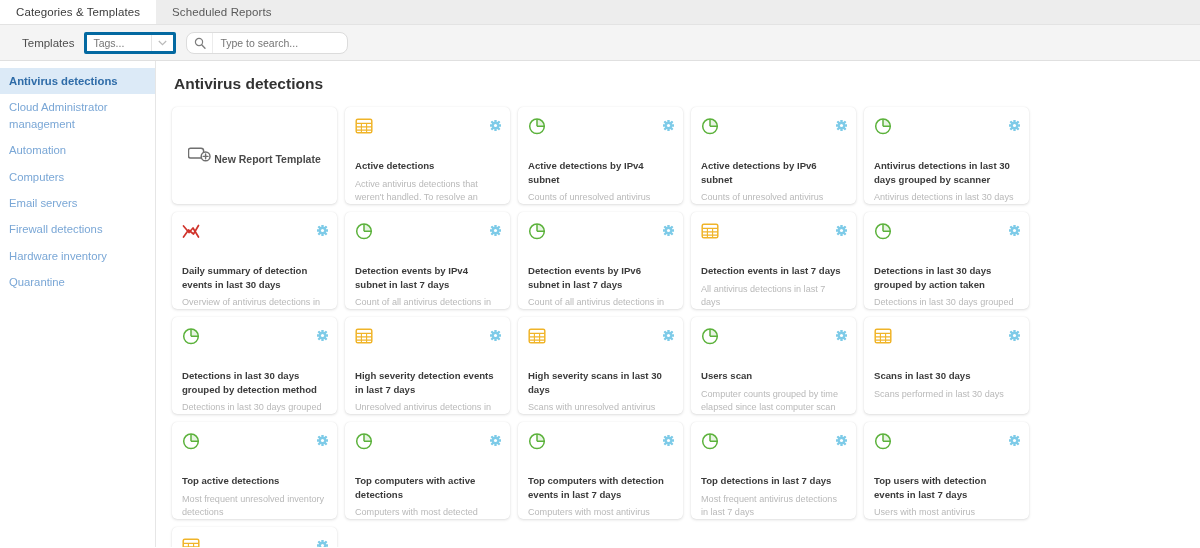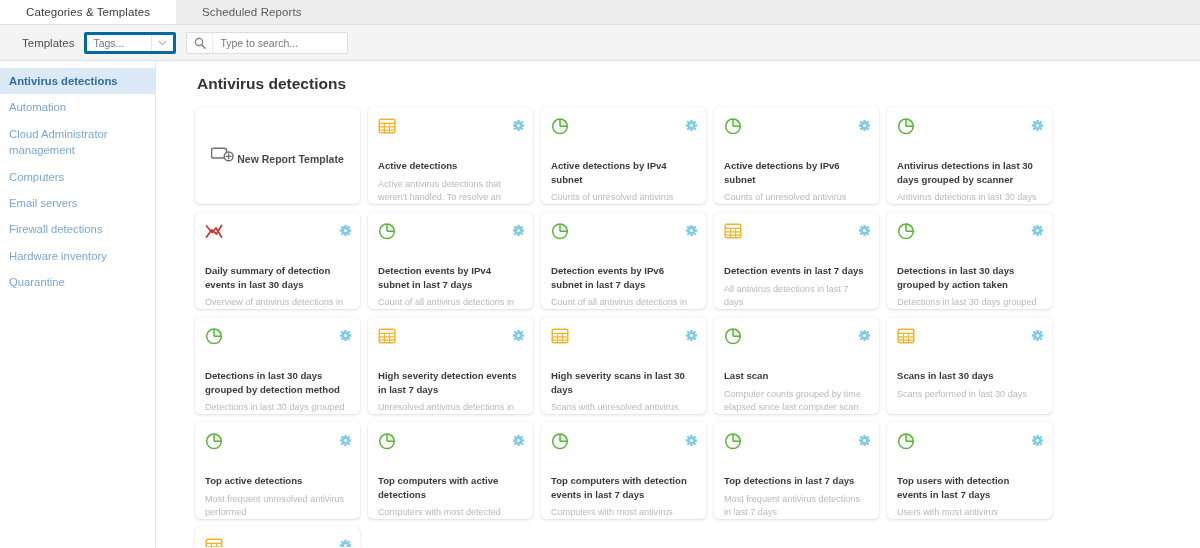--- a/index.html
+++ b/index.html
@@ -14,21 +14,21 @@
   .tabstrip {
     height: 25px;
     background: #ededed;
     border-bottom: 1px solid #e3e3e3;
     display: flex;
     align-items: stretch;
     position: relative;
   }
   .tab {
     display: flex; align-items: center;
-    padding: 0 26px;
+    padding: 0 16px;
     font-size: 11.5px;
     color: #5a5a5a;
     letter-spacing: .1px;
     cursor: pointer;
     white-space: nowrap;
   }
   .tab.active {
     background: #ffffff;
     color: #3b3b3b;
   }
@@ -72,21 +72,21 @@
     width: 22px;
     border-left: 1px solid #e4e4e4;
     display: flex; align-items: center; justify-content: center;
     cursor: pointer;
   }
   .search-box {
     display: flex;
     align-items: stretch;
     background: #ffffff;
     border: 1px solid #dcdcdc;
-    border-radius: 2px;
+    border-radius: 8px;
     height: 22px;
     width: 162px;
   }
   .search-ico {
     width: 26px;
     display: flex; align-items: center; justify-content: center;
     border-right: 1px solid #ececec;
     cursor: pointer;
   }
   .search-input {
@@ -99,21 +99,20 @@
     background: transparent;
     font-family: "Liberation Sans", sans-serif;
     min-width: 0;
   }
 
   
   .body {
     display: flex;
     height: 486px;
     background: #ffffff;
-    gap: 23px;
   }
 
   
   .sidebar {
     width: 156px;
     border-right: 1px solid #e6e6e6;
     padding-top: 7px;
     background: #ffffff;
     flex: 0 0 156px;
   }
@@ -232,24 +231,24 @@
   </div>
 </div>
 
 <div class="body">
 
   <div class="sidebar">
     <div class="side-item active">
       <span>Antivirus detections</span>
     </div>
     <div class="side-item">
+      <span>Cloud Administrator management</span>
+    </div>
+    <div class="side-item">
       <span>Automation</span>
-    </div>
-    <div class="side-item">
-      <span>Cloud Administrator management</span>
     </div>
     <div class="side-item">
       <span>Computers</span>
     </div>
     <div class="side-item">
       <span>Email servers</span>
     </div>
     <div class="side-item">
       <span>Firewall detections</span>
     </div>
@@ -497,21 +496,21 @@
               <rect x="4.7" y="-0.5" width="2.6" height="3.6" rx="0.7" fill="#7ecbe8" transform="rotate(0 6 6)"></rect>
               <rect x="4.7" y="-0.5" width="2.6" height="3.6" rx="0.7" fill="#7ecbe8" transform="rotate(45 6 6)"></rect>
               <rect x="4.7" y="-0.5" width="2.6" height="3.6" rx="0.7" fill="#7ecbe8" transform="rotate(90 6 6)"></rect>
               <rect x="4.7" y="-0.5" width="2.6" height="3.6" rx="0.7" fill="#7ecbe8" transform="rotate(135 6 6)"></rect>
               <rect x="4.7" y="-0.5" width="2.6" height="3.6" rx="0.7" fill="#7ecbe8" transform="rotate(180 6 6)"></rect>
               <rect x="4.7" y="-0.5" width="2.6" height="3.6" rx="0.7" fill="#7ecbe8" transform="rotate(225 6 6)"></rect>
               <rect x="4.7" y="-0.5" width="2.6" height="3.6" rx="0.7" fill="#7ecbe8" transform="rotate(270 6 6)"></rect>
               <rect x="4.7" y="-0.5" width="2.6" height="3.6" rx="0.7" fill="#7ecbe8" transform="rotate(315 6 6)"></rect>
               <circle cx="6" cy="6" r="4" fill="#7ecbe8"></circle>
               <circle cx="6" cy="6" r="1.7" fill="#ffffff"></circle>
-            </svg></span><div class="card-title">Last scan</div><div class="card-desc">Computer counts grouped by time elapsed since last computer scan</div></div>
+            </svg></span><div class="card-title">Users scan</div><div class="card-desc">Computer counts grouped by time elapsed since last computer scan</div></div>
         <div class="card"><span><svg class="card-icon" width="18" height="18" viewBox="0 0 18 18" aria-hidden="true">
               <rect x="1.2" y="2.2" width="15.6" height="13.6" rx="1.6" fill="none" stroke="#f0b429" stroke-width="1.5"></rect>
               <line x1="1.2" y1="6.3" x2="16.8" y2="6.3" stroke="#f0b429" stroke-width="1.3"></line>
               <line x1="1.2" y1="9.9" x2="16.8" y2="9.9" stroke="#f0b429" stroke-width="1.1"></line>
               <line x1="1.2" y1="13.1" x2="16.8" y2="13.1" stroke="#f0b429" stroke-width="1.1"></line>
               <line x1="6.4" y1="6.3" x2="6.4" y2="15.8" stroke="#f0b429" stroke-width="1.1"></line>
               <line x1="11.6" y1="6.3" x2="11.6" y2="15.8" stroke="#f0b429" stroke-width="1.1"></line>
             </svg></span><span class="gear"><svg viewBox="0 0 12 12" width="11" height="11" aria-hidden="true">
               <rect x="4.7" y="-0.5" width="2.6" height="3.6" rx="0.7" fill="#7ecbe8" transform="rotate(0 6 6)"></rect>
               <rect x="4.7" y="-0.5" width="2.6" height="3.6" rx="0.7" fill="#7ecbe8" transform="rotate(45 6 6)"></rect>
@@ -533,21 +532,21 @@
               <rect x="4.7" y="-0.5" width="2.6" height="3.6" rx="0.7" fill="#7ecbe8" transform="rotate(0 6 6)"></rect>
               <rect x="4.7" y="-0.5" width="2.6" height="3.6" rx="0.7" fill="#7ecbe8" transform="rotate(45 6 6)"></rect>
               <rect x="4.7" y="-0.5" width="2.6" height="3.6" rx="0.7" fill="#7ecbe8" transform="rotate(90 6 6)"></rect>
               <rect x="4.7" y="-0.5" width="2.6" height="3.6" rx="0.7" fill="#7ecbe8" transform="rotate(135 6 6)"></rect>
               <rect x="4.7" y="-0.5" width="2.6" height="3.6" rx="0.7" fill="#7ecbe8" transform="rotate(180 6 6)"></rect>
               <rect x="4.7" y="-0.5" width="2.6" height="3.6" rx="0.7" fill="#7ecbe8" transform="rotate(225 6 6)"></rect>
               <rect x="4.7" y="-0.5" width="2.6" height="3.6" rx="0.7" fill="#7ecbe8" transform="rotate(270 6 6)"></rect>
               <rect x="4.7" y="-0.5" width="2.6" height="3.6" rx="0.7" fill="#7ecbe8" transform="rotate(315 6 6)"></rect>
               <circle cx="6" cy="6" r="4" fill="#7ecbe8"></circle>
               <circle cx="6" cy="6" r="1.7" fill="#ffffff"></circle>
-            </svg></span><div class="card-title">Top active detections</div><div class="card-desc">Most frequent unresolved antivirus performed</div></div>
+            </svg></span><div class="card-title">Top active detections</div><div class="card-desc">Most frequent unresolved inventory detections</div></div>
         <div class="card"><span><svg class="card-icon" width="18" height="18" viewBox="0 0 18 18" aria-hidden="true">
               <circle cx="9" cy="9.3" r="7.3" fill="none" stroke="#5cb23c" stroke-width="1.5"></circle>
               <path d="M9 9.3 L9 2 A7.3 7.3 0 0 1 16.3 9.3 Z" fill="#5cb23c" opacity="0.15"></path>
               <line x1="9" y1="9.3" x2="9" y2="2" stroke="#5cb23c" stroke-width="1.5"></line>
               <line x1="9" y1="9.3" x2="16.3" y2="9.3" stroke="#5cb23c" stroke-width="1.5"></line>
             </svg></span><span class="gear"><svg viewBox="0 0 12 12" width="11" height="11" aria-hidden="true">
               <rect x="4.7" y="-0.5" width="2.6" height="3.6" rx="0.7" fill="#7ecbe8" transform="rotate(0 6 6)"></rect>
               <rect x="4.7" y="-0.5" width="2.6" height="3.6" rx="0.7" fill="#7ecbe8" transform="rotate(45 6 6)"></rect>
               <rect x="4.7" y="-0.5" width="2.6" height="3.6" rx="0.7" fill="#7ecbe8" transform="rotate(90 6 6)"></rect>
               <rect x="4.7" y="-0.5" width="2.6" height="3.6" rx="0.7" fill="#7ecbe8" transform="rotate(135 6 6)"></rect>

